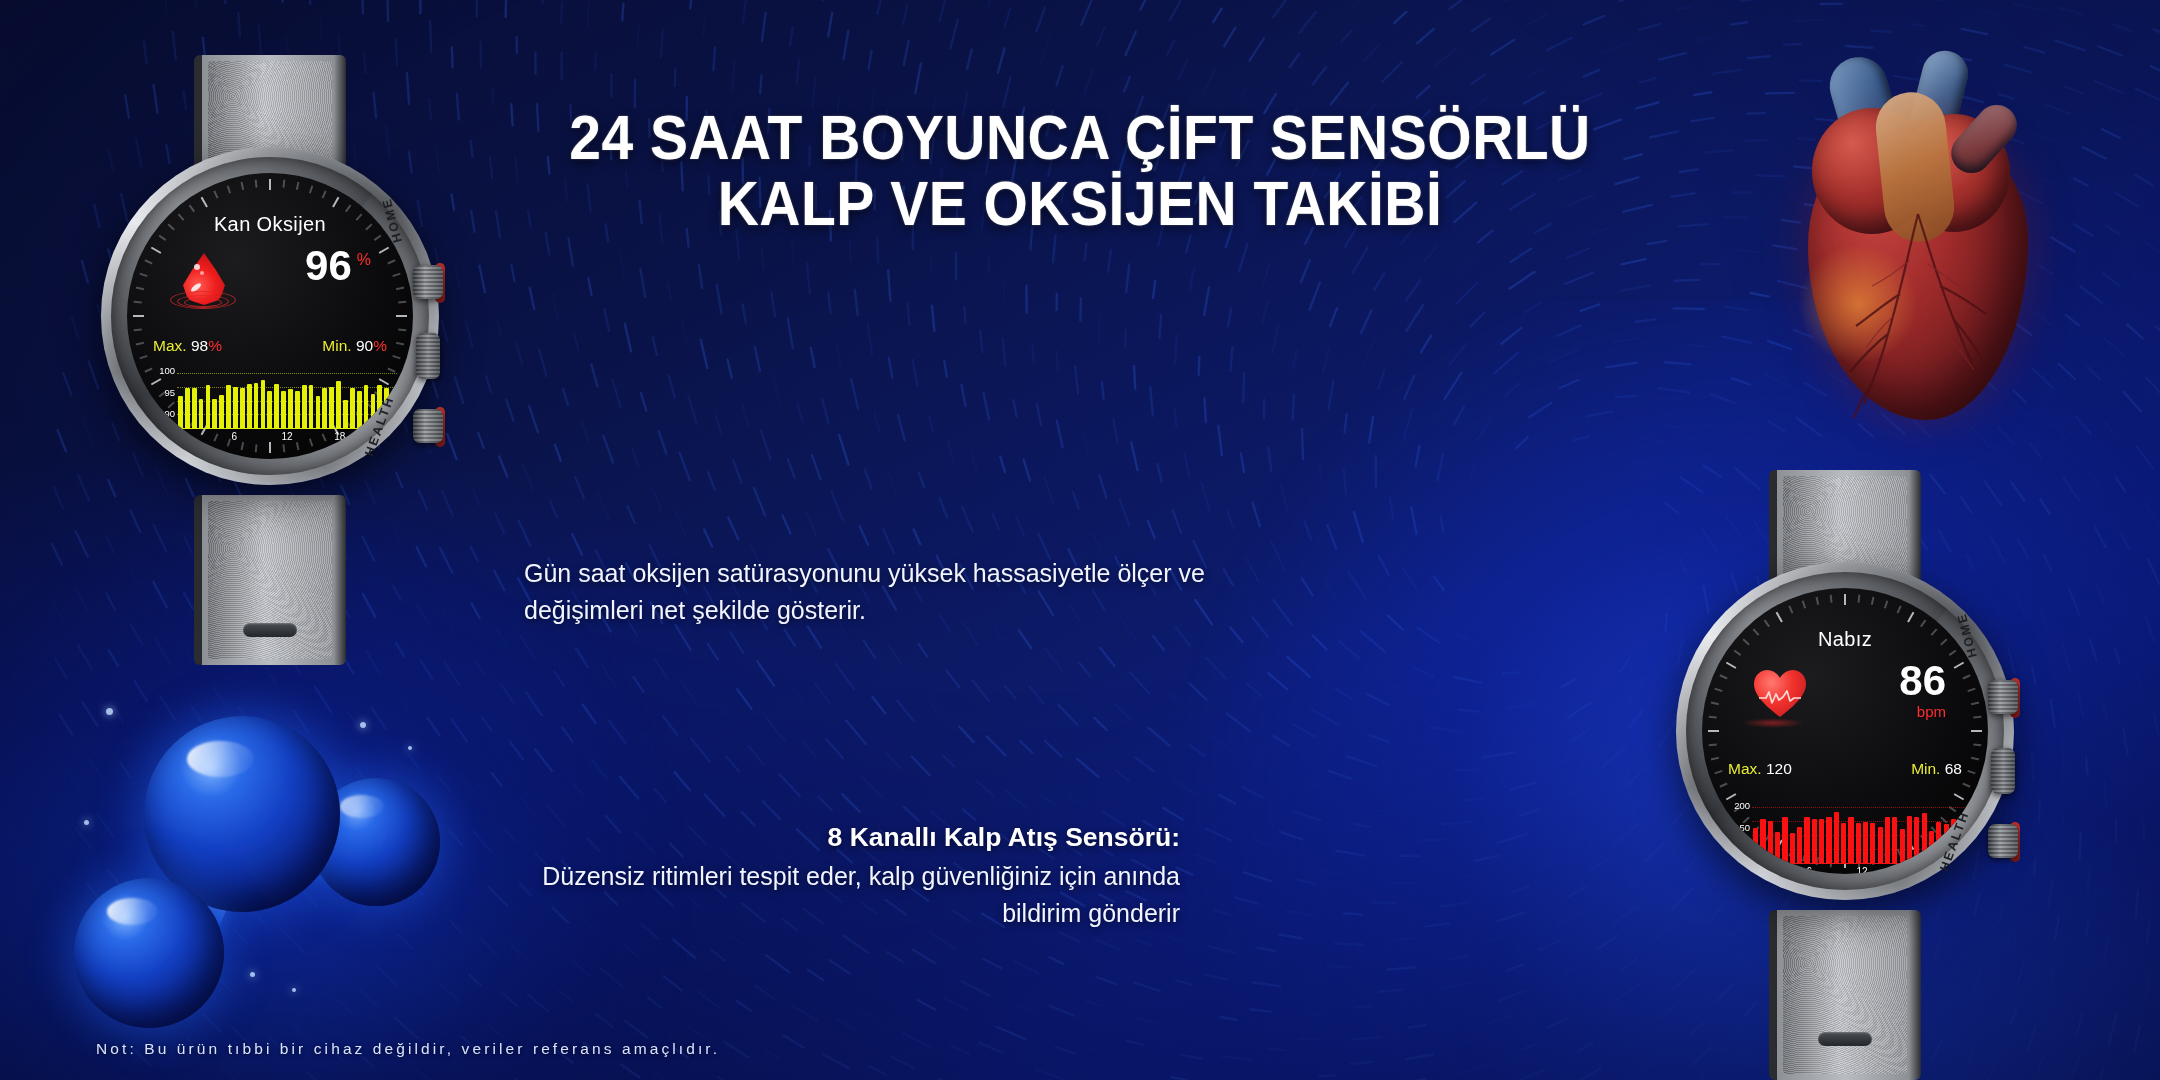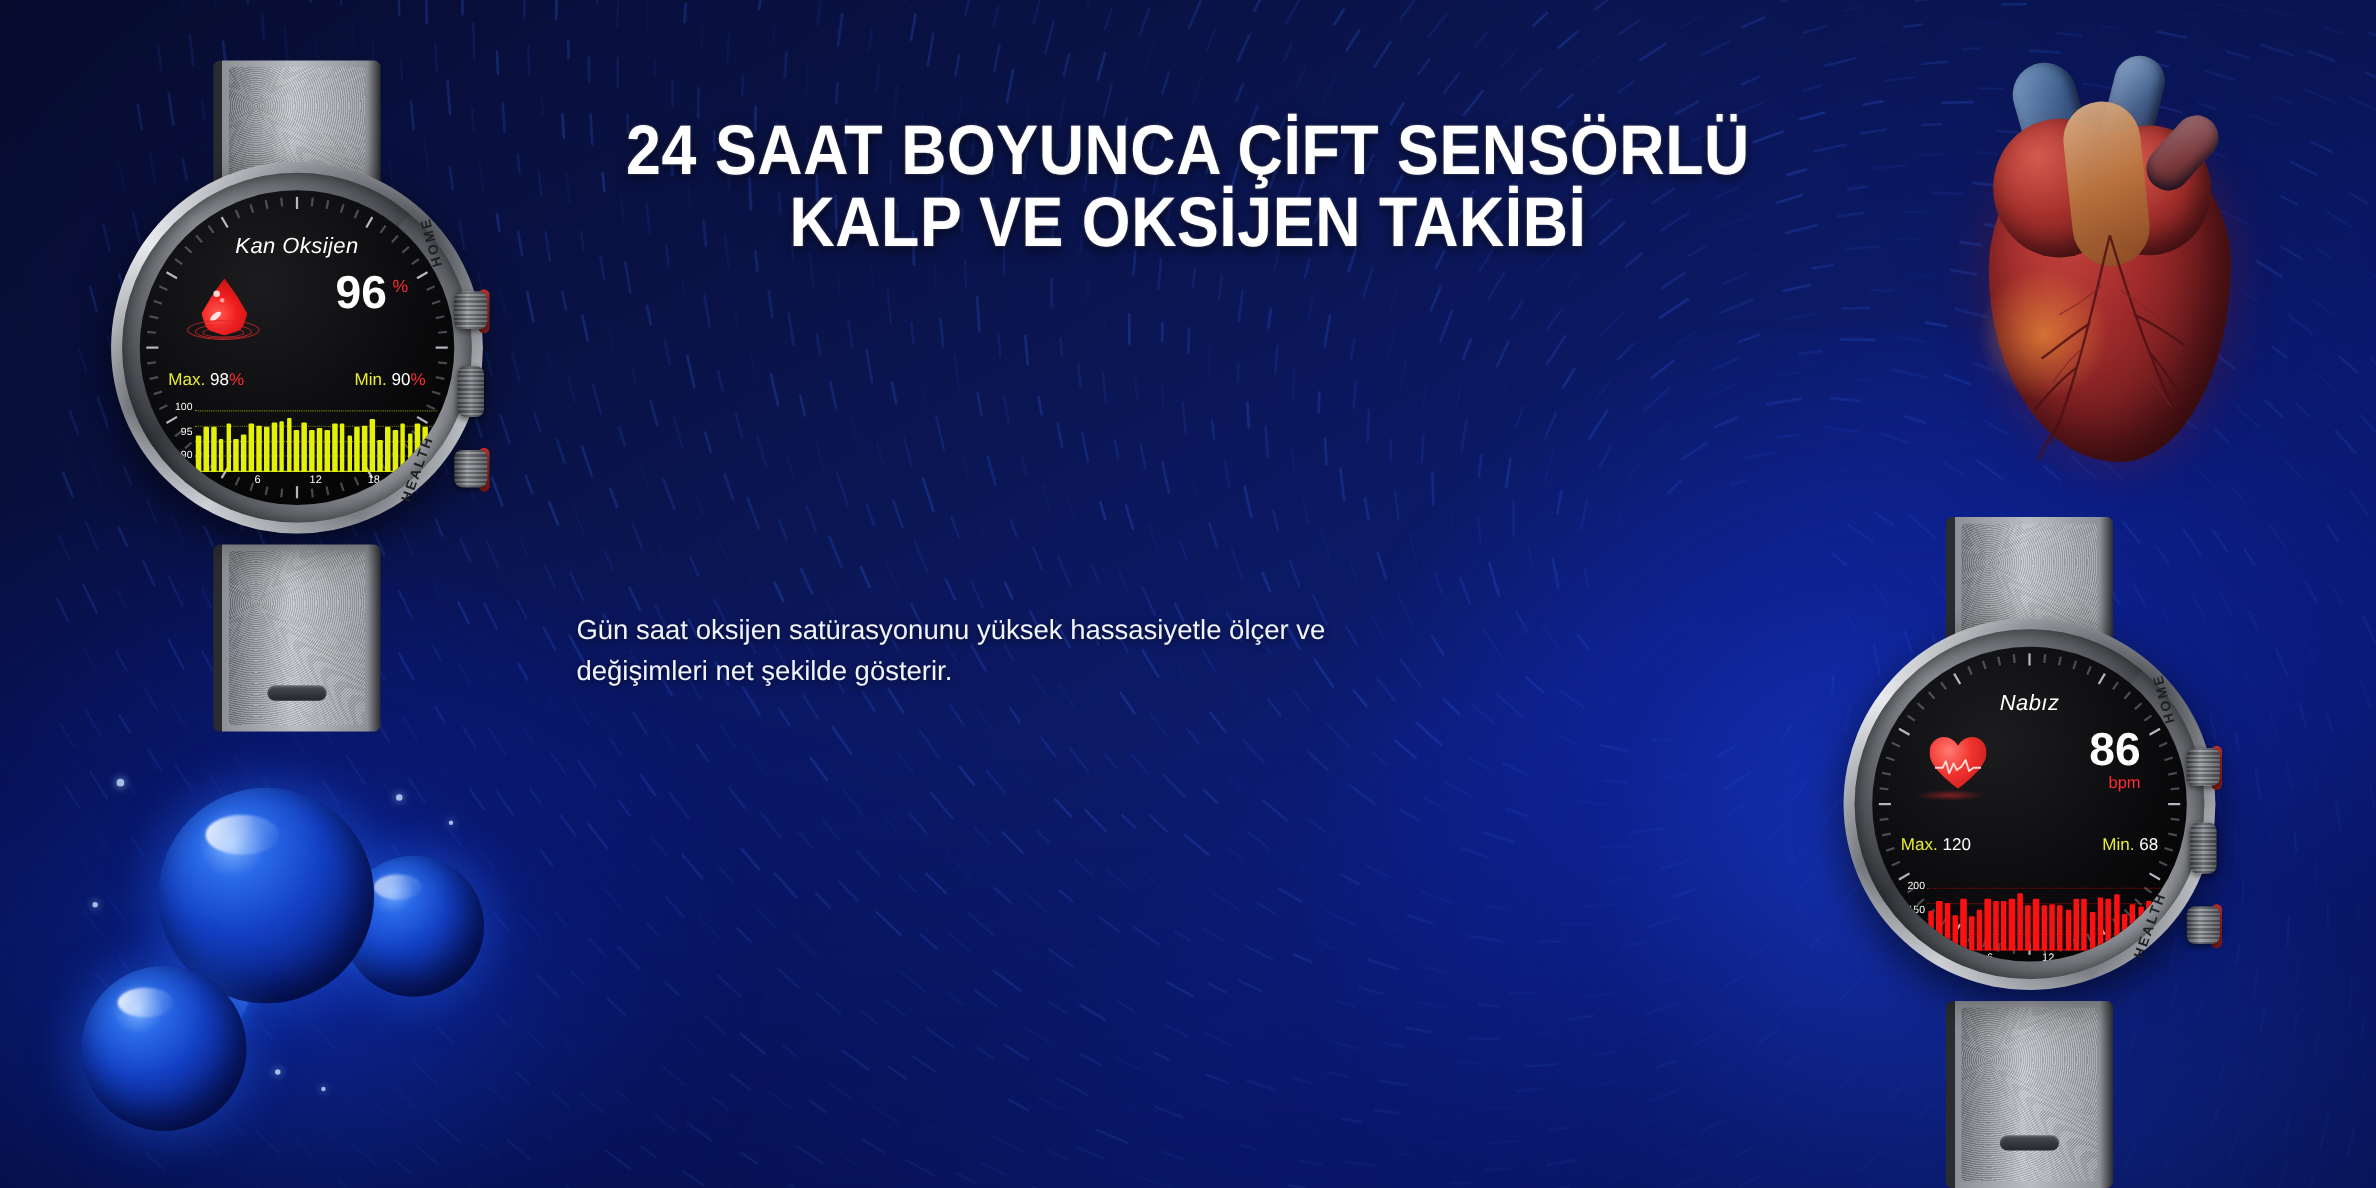--- a/index.html
+++ b/index.html
@@ -210,21 +210,21 @@
   }
   .btn-1{ top:118px; } .btn-r1{ top:116px; }
   .btn-mid{ top:186px; height:46px; width:24px; right:-1px;
             background:linear-gradient(90deg,#43464b,#8e9196 50%,#4c4f54); }
   .btn-2{ top:262px; } .btn-r2{ top:260px; }
 
   
   .ui{ position:absolute; inset:0; }
   .ui-title{
     position:absolute; left:0; right:0; top:40px; text-align:center;
-    color:#fff; font-size:20px; letter-spacing:.4px;font-style:italic;
+    color:#fff; font-size:20px; letter-spacing:.4px;
   }
   .ui-icon{ position:absolute; left:44px; top:80px; width:68px; height:72px; }
   .ui-big{
     position:absolute; right:42px; top:72px; text-align:right;
     color:#fff; font-weight:bold; font-size:42px; line-height:1;
   }
   .ui-big .unit{
     font-size:16px; font-weight:normal; color:#ff2d2d; margin-left:5px;
     vertical-align:super;
   }
@@ -1988,21 +1988,26 @@
   <div class="headline">
     <span>24 SAAT BOYUNCA ÇİFT SENSÖRLÜ</span>
     <span class="l2">KALP VE OKSİJEN TAKİBİ</span>
   </div>
 
 
   <div class="feat feat-left">
     <div class="f-body">Gün saat oksijen satürasyonunu yüksek hassasiyetle ölçer ve değişimleri net şekilde gösterir.</div>
   </div>
 
-
+  <div class="feat feat-right">
+    <div class="f-title">8 Kanallı Kalp Atış Sensörü:</div>
+    <div class="f-body">Düzensiz ritimleri tespit eder, kalp güvenliğiniz için anında bildirim gönderir</div>
+  </div>
+
+  <div class="footnote">Not: Bu ürün tıbbi bir cihaz değildir, veriler referans amaçlıdır.</div>
 
   <div class="watch watch-left">
     <div class="strap strap-top"></div>
     <div class="strap strap-bot">
       <div class="strap-buckle" style="bottom:28px;"></div>
     </div>
     <div class="case">
       <div class="bezel">
         <span class="bezel-word bw-home">HOME</span>
         <span class="bezel-word bw-health">HEALTH</span>

